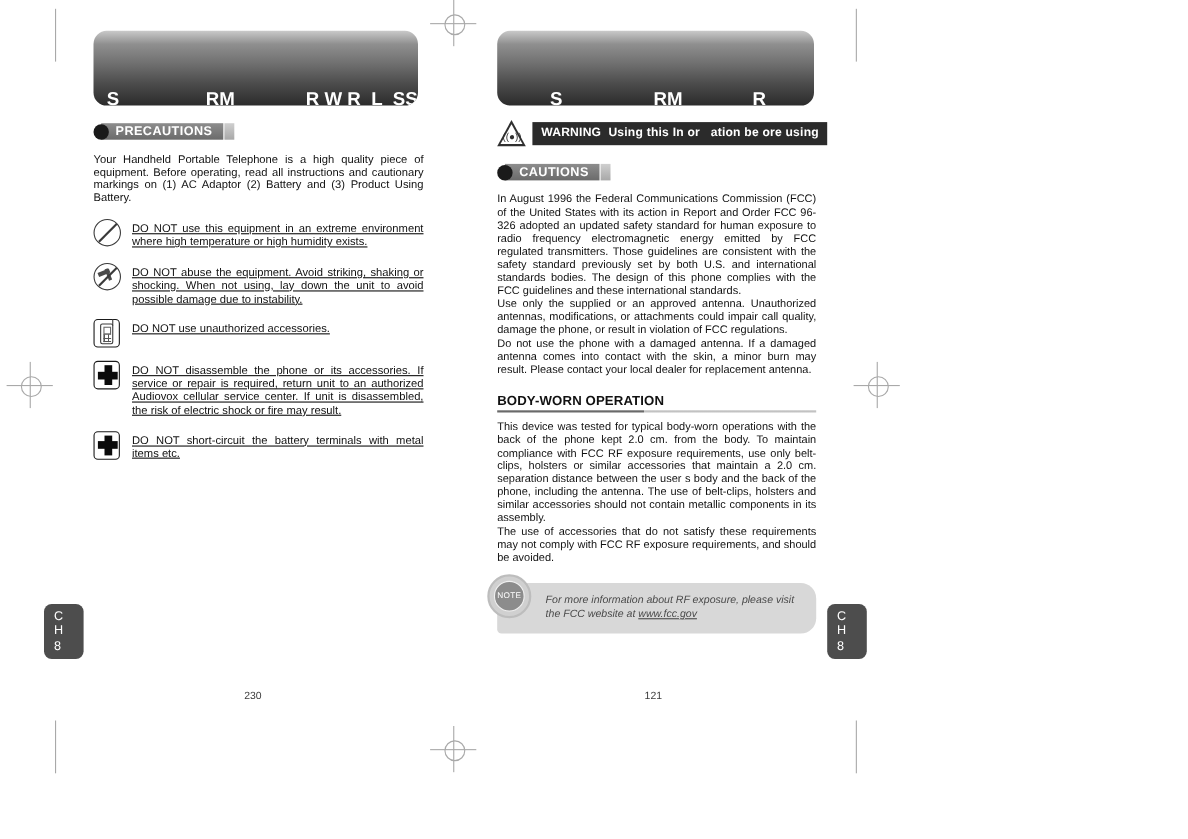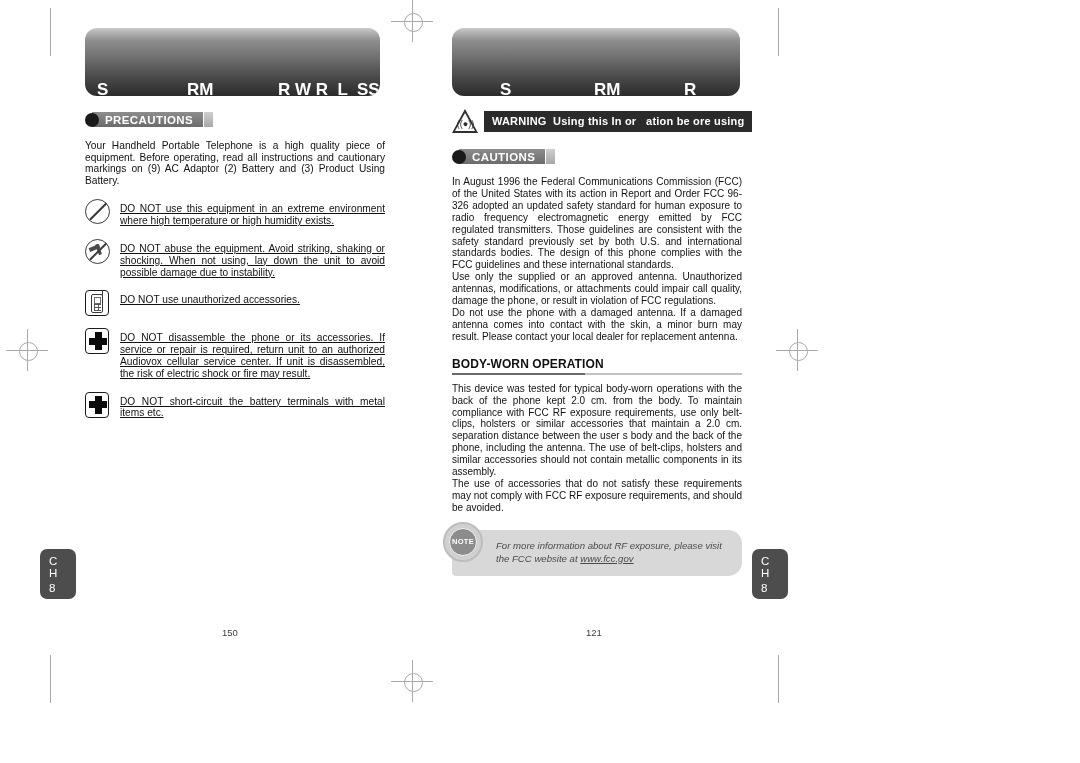--- a/index.html
+++ b/index.html
@@ -134,21 +134,21 @@
     display:flex;align-items:center;
   }
   .notebox .badge{
     position:absolute;left:-9px;top:-8px;width:36px;height:36px;border-radius:50%;
     background:#d0d0d0;border:2px solid #bdbdbd;
     display:flex;align-items:center;justify-content:center;
   }
   .notebox .badge .ring{
     width:26px;height:26px;border-radius:50%;background:#8c8c8c;border:1.5px solid #f0f0f0;
     display:flex;align-items:center;justify-content:center;
-    color:#fff;font-size:7.5px;font-weight:bold;letter-spacing:.3px;
+    color:#fff;font-size:7.5px;font-weight:normal;letter-spacing:.3px;
   }
   .notebox .ntext{
     margin-left:44px;margin-right:10px;font-size:9.6px;line-height:12.5px;
     font-style:italic;color:#4a4a4a;
   }
   .notebox .ntext u{text-decoration:underline;}
 
   
   .chtab{
     position:absolute;width:36px;height:50px;border-radius:7px;
@@ -201,21 +201,21 @@
       <span class="gl bl1" style="left:193px;">R W R  L  SS</span>
 
     </div>
 
     <div class="sectlabel">
       <div class="dot"></div>
       <div class="bar">PRECAUTIONS</div>
       <div class="tail"></div>
     </div>
 
-    <p class="para intro">Your Handheld Portable Telephone is a high quality piece of equipment.  Before operating, read all instructions and cautionary markings on (9) AC Adaptor (2) Battery and (3) Product Using Battery.</p>
+    <p class="para intro">Your Handheld Portable Telephone is a high quality piece of equipment.  Before operating, read all instructions and cautionary markings on (1) AC Adaptor (2) Battery and (3) Product Using Battery.</p>
 
     <div class="plist">
 
       <div class="pitem">
         <div class="ic">
           <div class="circ"></div>
             <div class="slash"></div>
         </div>
         <div class="ptext">DO NOT use this equipment in an extreme environment where high temperature or high humidity exists.</div>
       </div>
@@ -314,16 +314,16 @@
     </div>
 
   </div>
 
   <div class="chtab" style="left:752px;top:549px;">
     <span class="a">C</span>
     <span class="b">H</span>
     <span class="n">8</span>
   </div>
 
-  <div class="pgnum" style="left:222px;top:627px;">150</div>
+  <div class="pgnum" style="left:222px;top:627px;">230</div>
   <div class="pgnum" style="left:586px;top:627px;">121</div>
 
 </div>
 
 </body></html>

